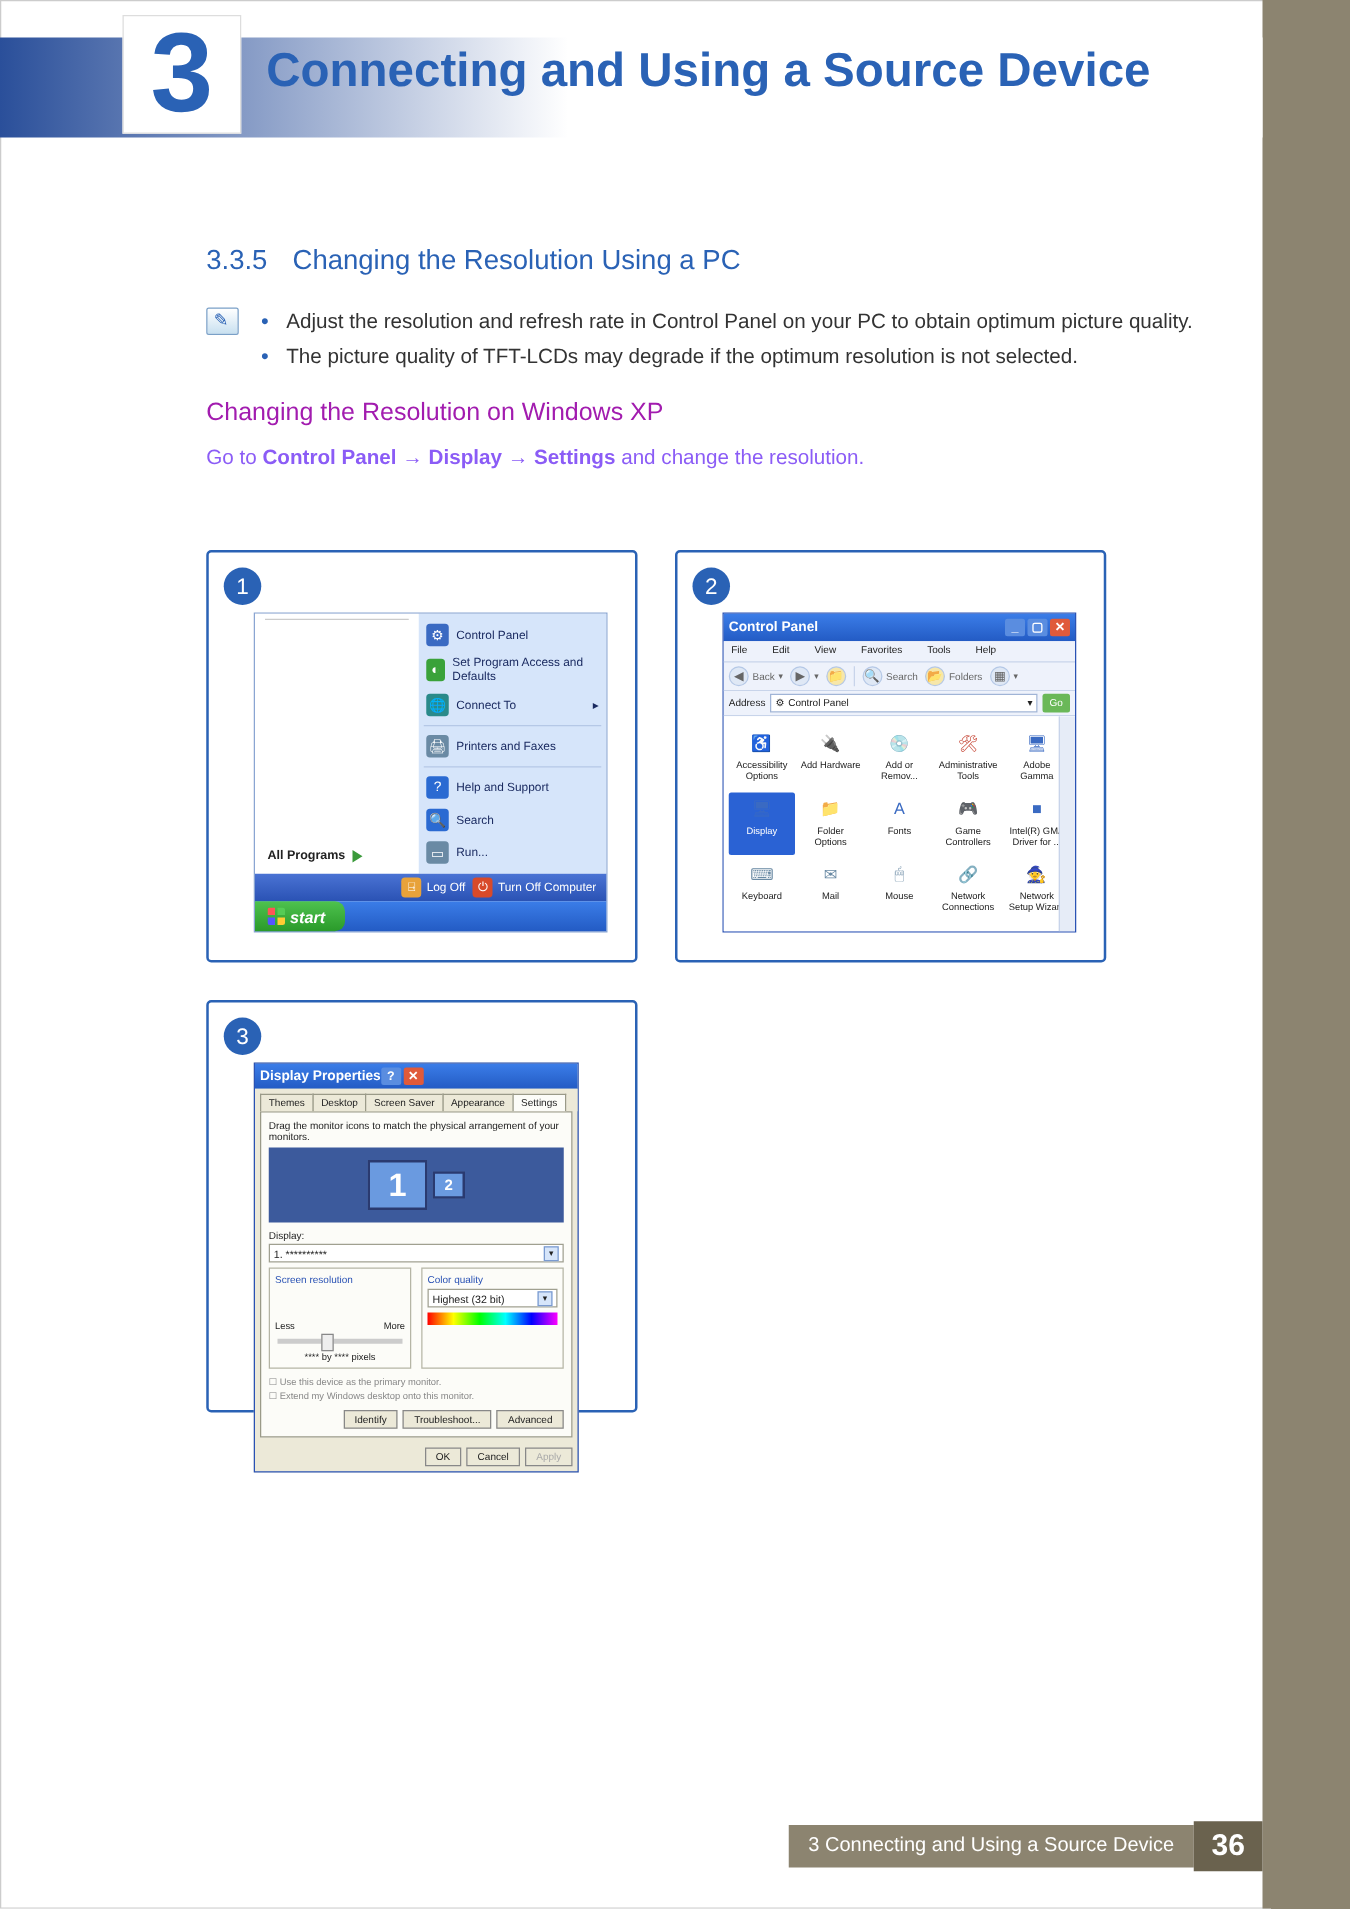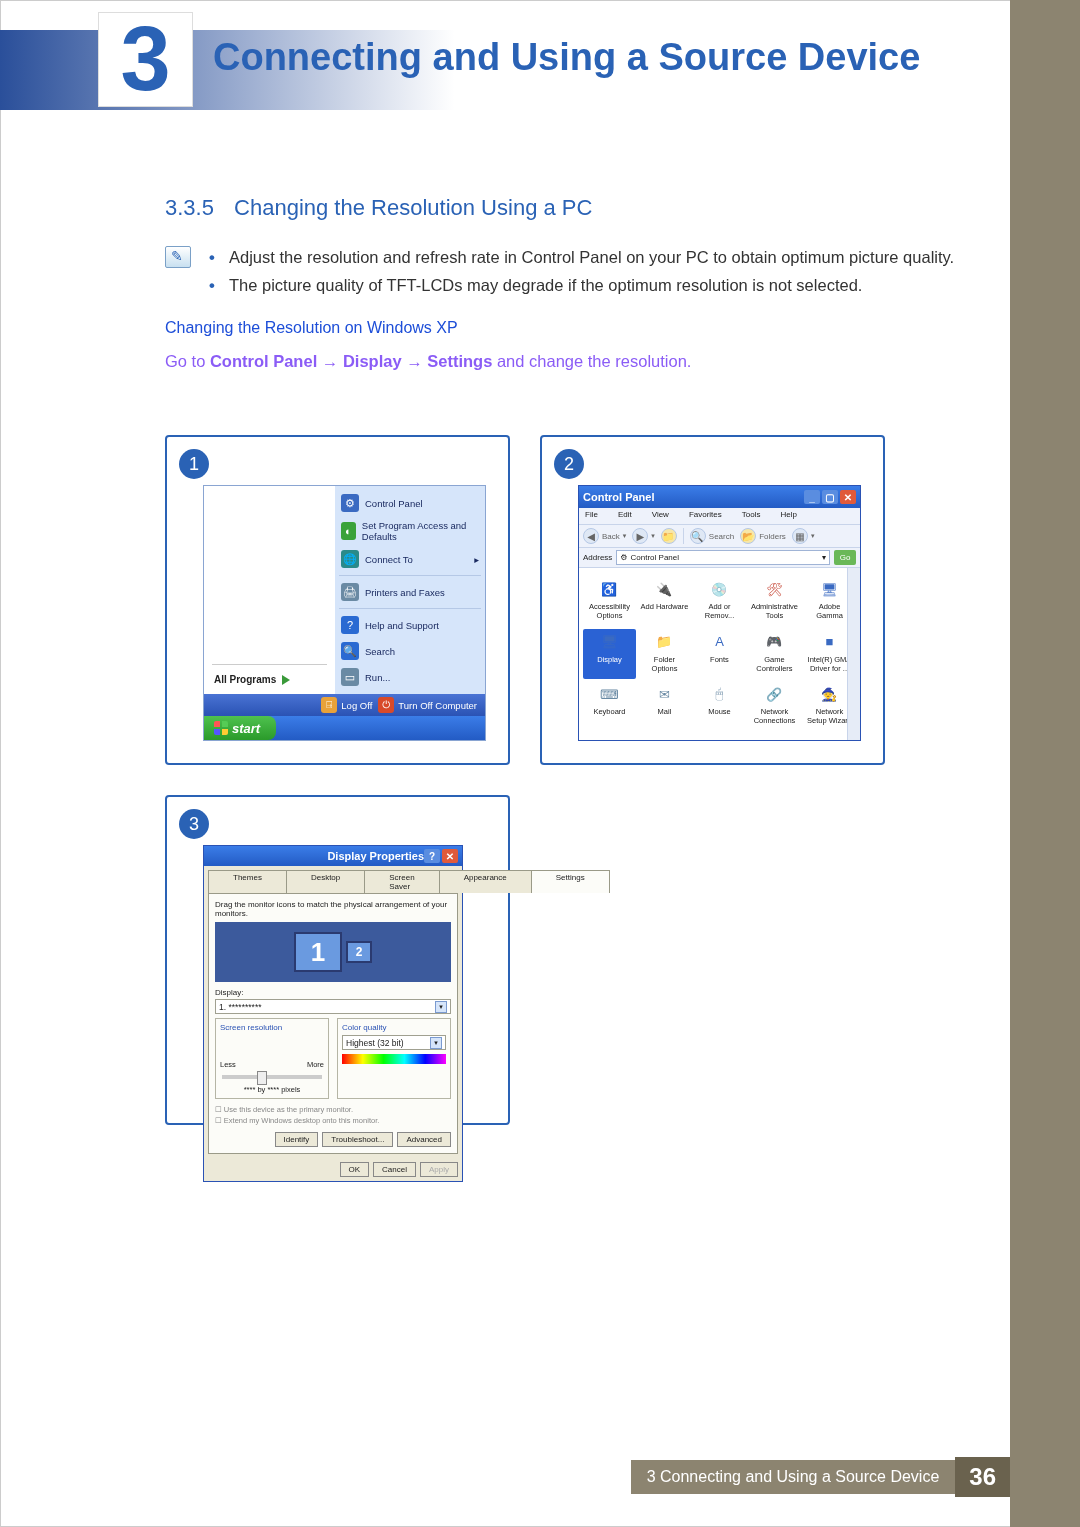--- a/index.html
+++ b/index.html
@@ -96,22 +96,22 @@
     color: #333;
   }
   .note-list li::before {
     content: "•";
     color: #2a62b5;
     font-weight: bold;
     display: inline-block;
     width: 20px;
   }
   .subsec {
-    color: #1d4ed8;
-    font-size: 16px;
+    color: #a21caf;
+    font-size: 20px;
     margin: 20px 0 10px 0;
   }
   .instr {
     font-size: 16.5px;
     line-height: 1.7;
     color: #8b5cf6;
   }
   .instr b { font-weight: bold; }
 
   .shots-row {
@@ -149,21 +149,21 @@
   }
   .xp-menu-top {
     flex: 1;
     display: flex;
   }
   .xp-left {
     flex: 1;
     background: #fff;
     display: flex;
     flex-direction: column;
-    justify-content: flex-end;
+    justify-content: space-between;
     padding: 4px 8px;
     font-size: 10px;
     font-weight: bold;
     color: #222;
   }
   .allprogs {
     display: flex; align-items: center; gap: 6px;
     padding: 5px 2px;
   }
   .allprogs-arrow {
@@ -257,23 +257,23 @@
   .cp-item.sel{background:#2a62d4;color:#fff;border-radius:2px;text-align:center;}
   .cp-ico{width:22px;height:22px;border-radius:3px;display:flex;align-items:center;justify-content:center;font-size:13px;}
 
   
   .shot3-wrap{margin-top:30px;}
   .dp-window{
     position:absolute;top:48px;left:36px;width:260px;
     border:1px solid #2a52b4;background:#ece9d8;
     font-size:8.5px;color:#222;
   }
-  .dp-title{height:20px;background:linear-gradient(#3b7de8,#235bc4);color:#fff;font-size:11px;font-weight:bold;display:flex;align-items:center;justify-content:flex-end;padding:0 4px;}
+  .dp-title{height:20px;background:linear-gradient(#3b7de8,#235bc4);color:#fff;font-size:11px;font-weight:bold;display:flex;align-items:center;justify-content:flex-start;padding:0 4px;}
   .dp-tabs{display:flex;background:#ece9d8;padding-top:4px;padding-left:4px;}
-  .dp-tab{padding:2px 24px;font-size:8px;border:1px solid #9a9a88;border-bottom:none;background:#ece9d8;margin-right:-1px;}
+  .dp-tab{padding:2px 6px;font-size:8px;border:1px solid #9a9a88;border-bottom:none;background:#ece9d8;margin-right:-1px;}
   .dp-tab.active{background:#fcfcf8;position:relative;z-index:2;}
   .dp-panel{border:1px solid #9a9a88;background:#fcfcf8;margin:0 4px 4px 4px;padding:6px;}
   .dp-hint{font-size:8px;margin-bottom:4px;}
   .mon-area{height:60px;background:#3c5a9c;display:flex;align-items:center;justify-content:center;gap:4px;margin-bottom:6px;}
   .mon{background:#6a9ae0;border:2px solid #2a3a70;color:#fff;font-weight:bold;display:flex;align-items:center;justify-content:center;}
   .mon1{width:48px;height:40px;font-size:26px;}
   .mon2{width:26px;height:22px;font-size:12px;}
   .dp-label{font-size:8px;margin:4px 0 2px;}
   .dp-select{width:100%;height:15px;border:1px solid #a0a090;background:#fff;display:flex;align-items:center;padding:0 3px;justify-content:space-between;}
   .dp-dd{width:12px;height:12px;background:#d6e5fa;border:1px solid #7a9ad0;display:flex;align-items:center;justify-content:center;font-size:7px;}

